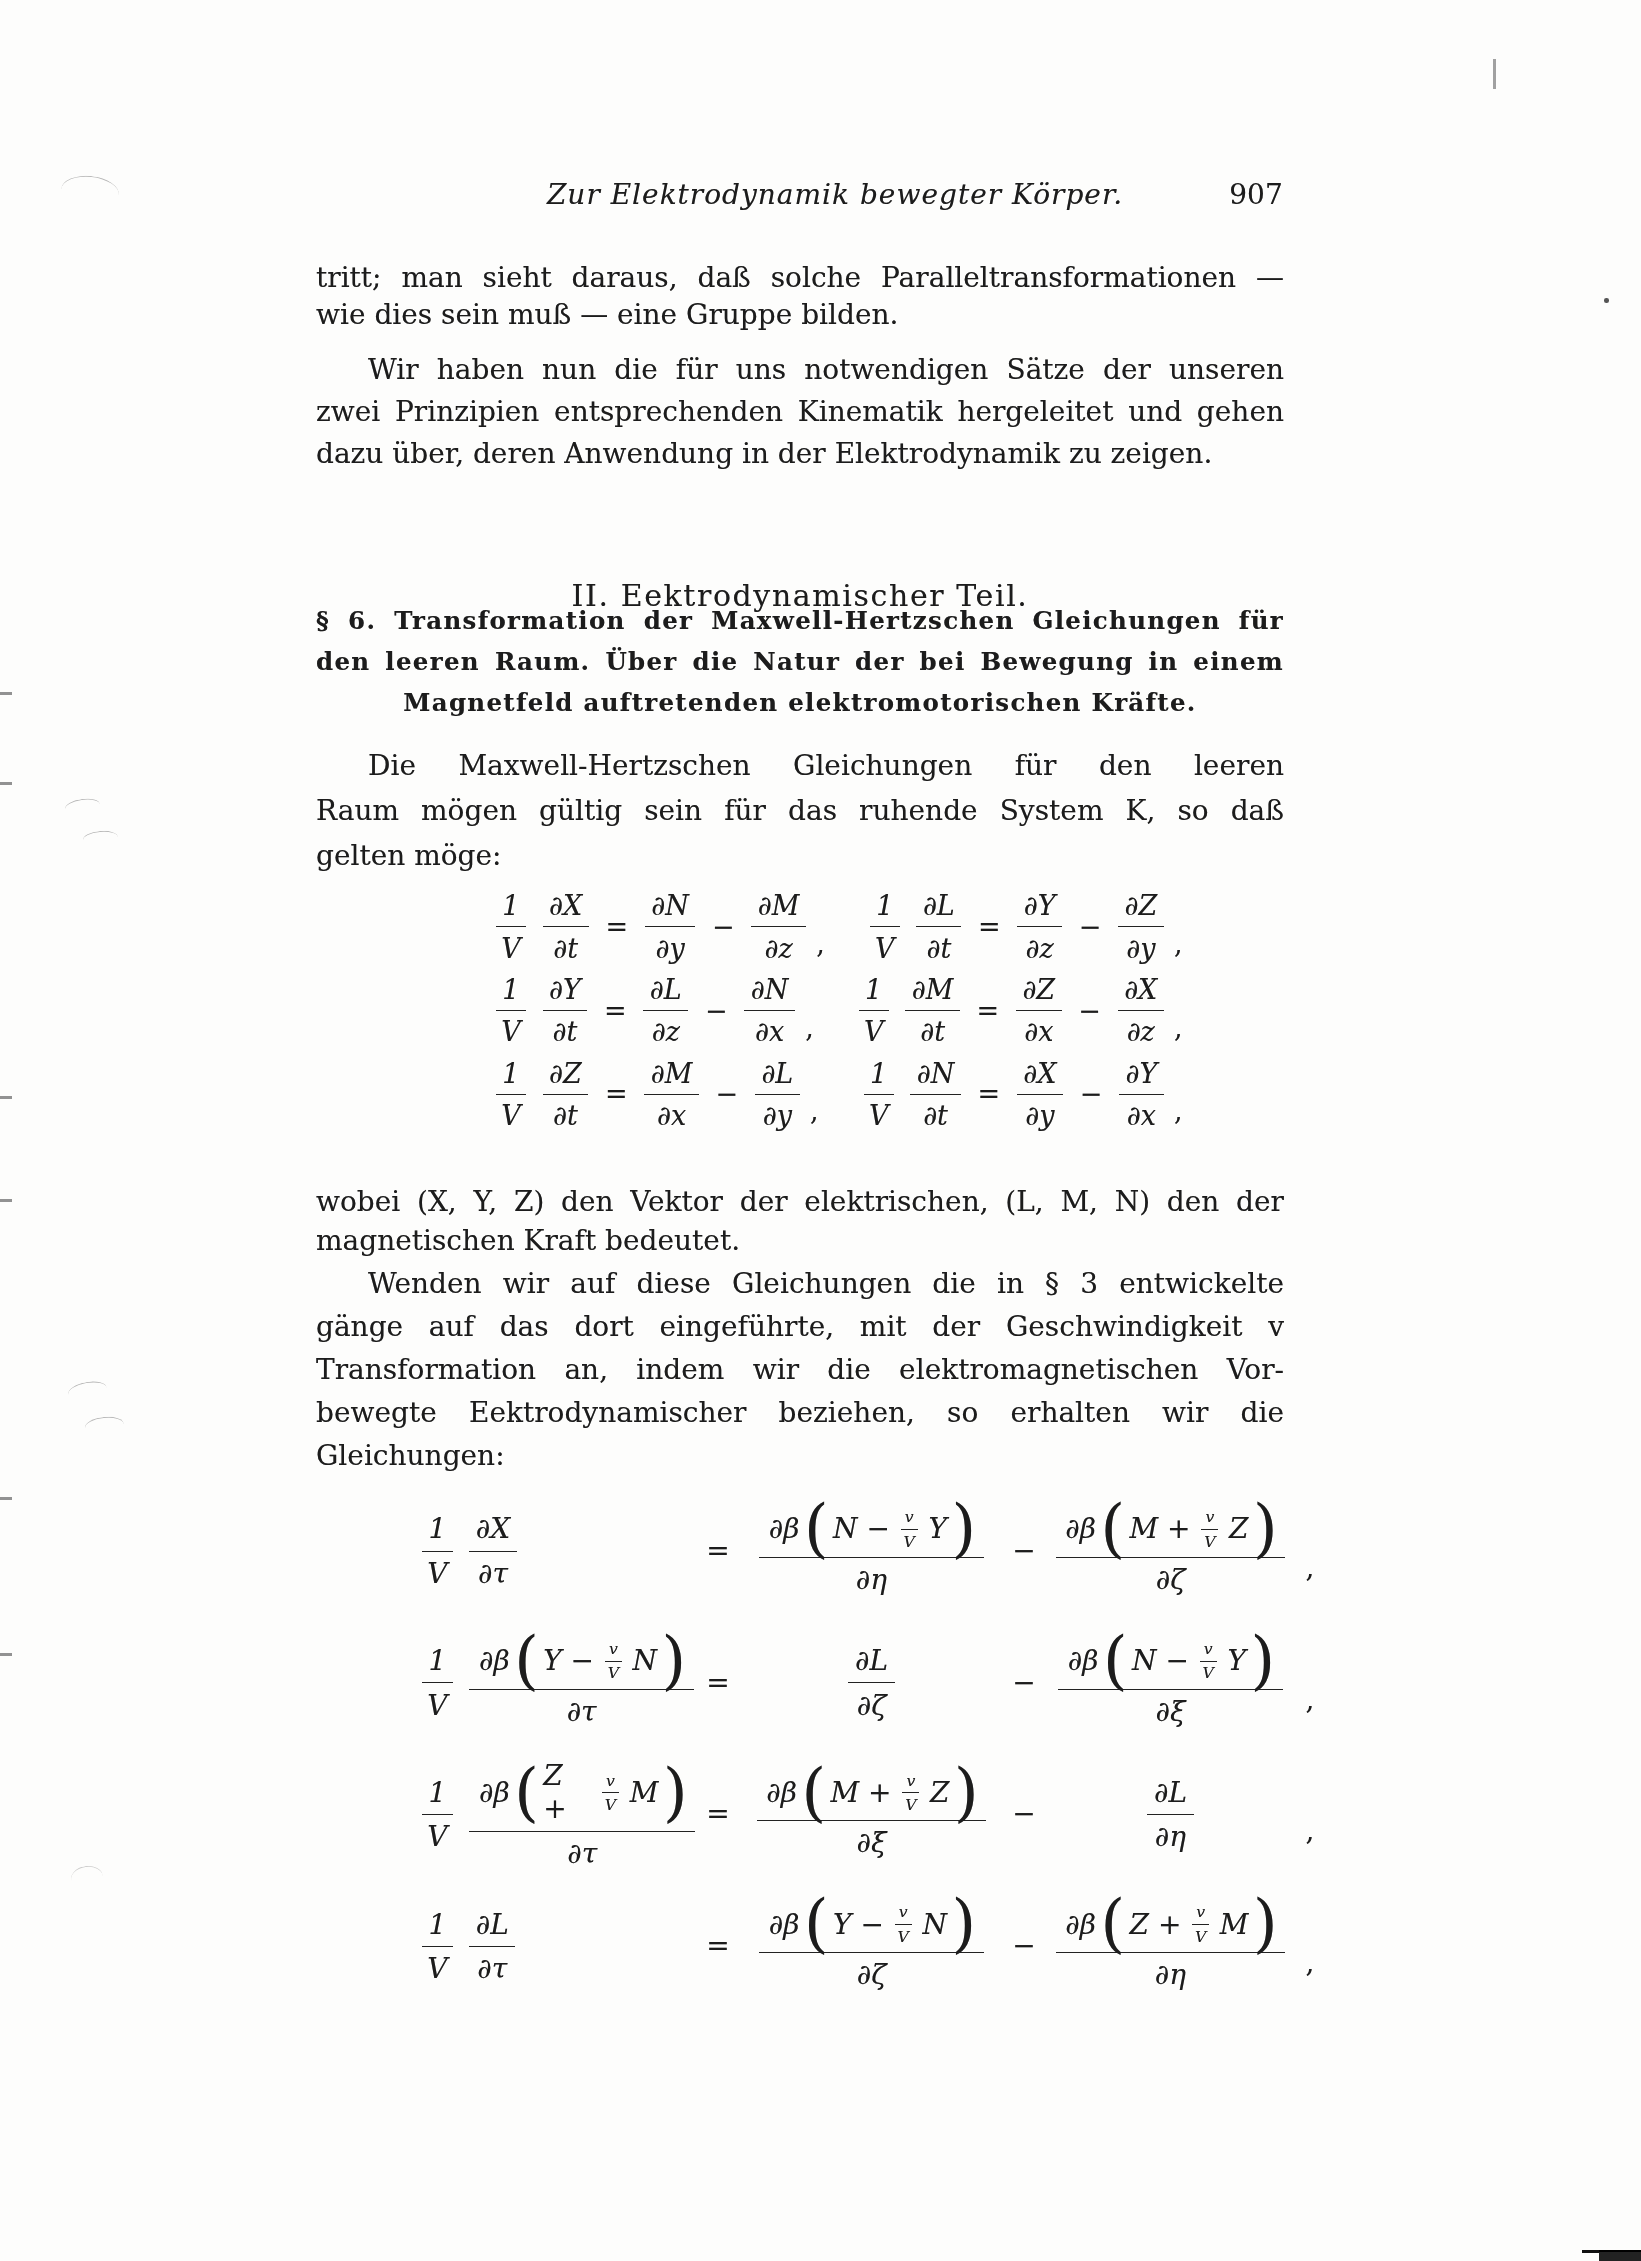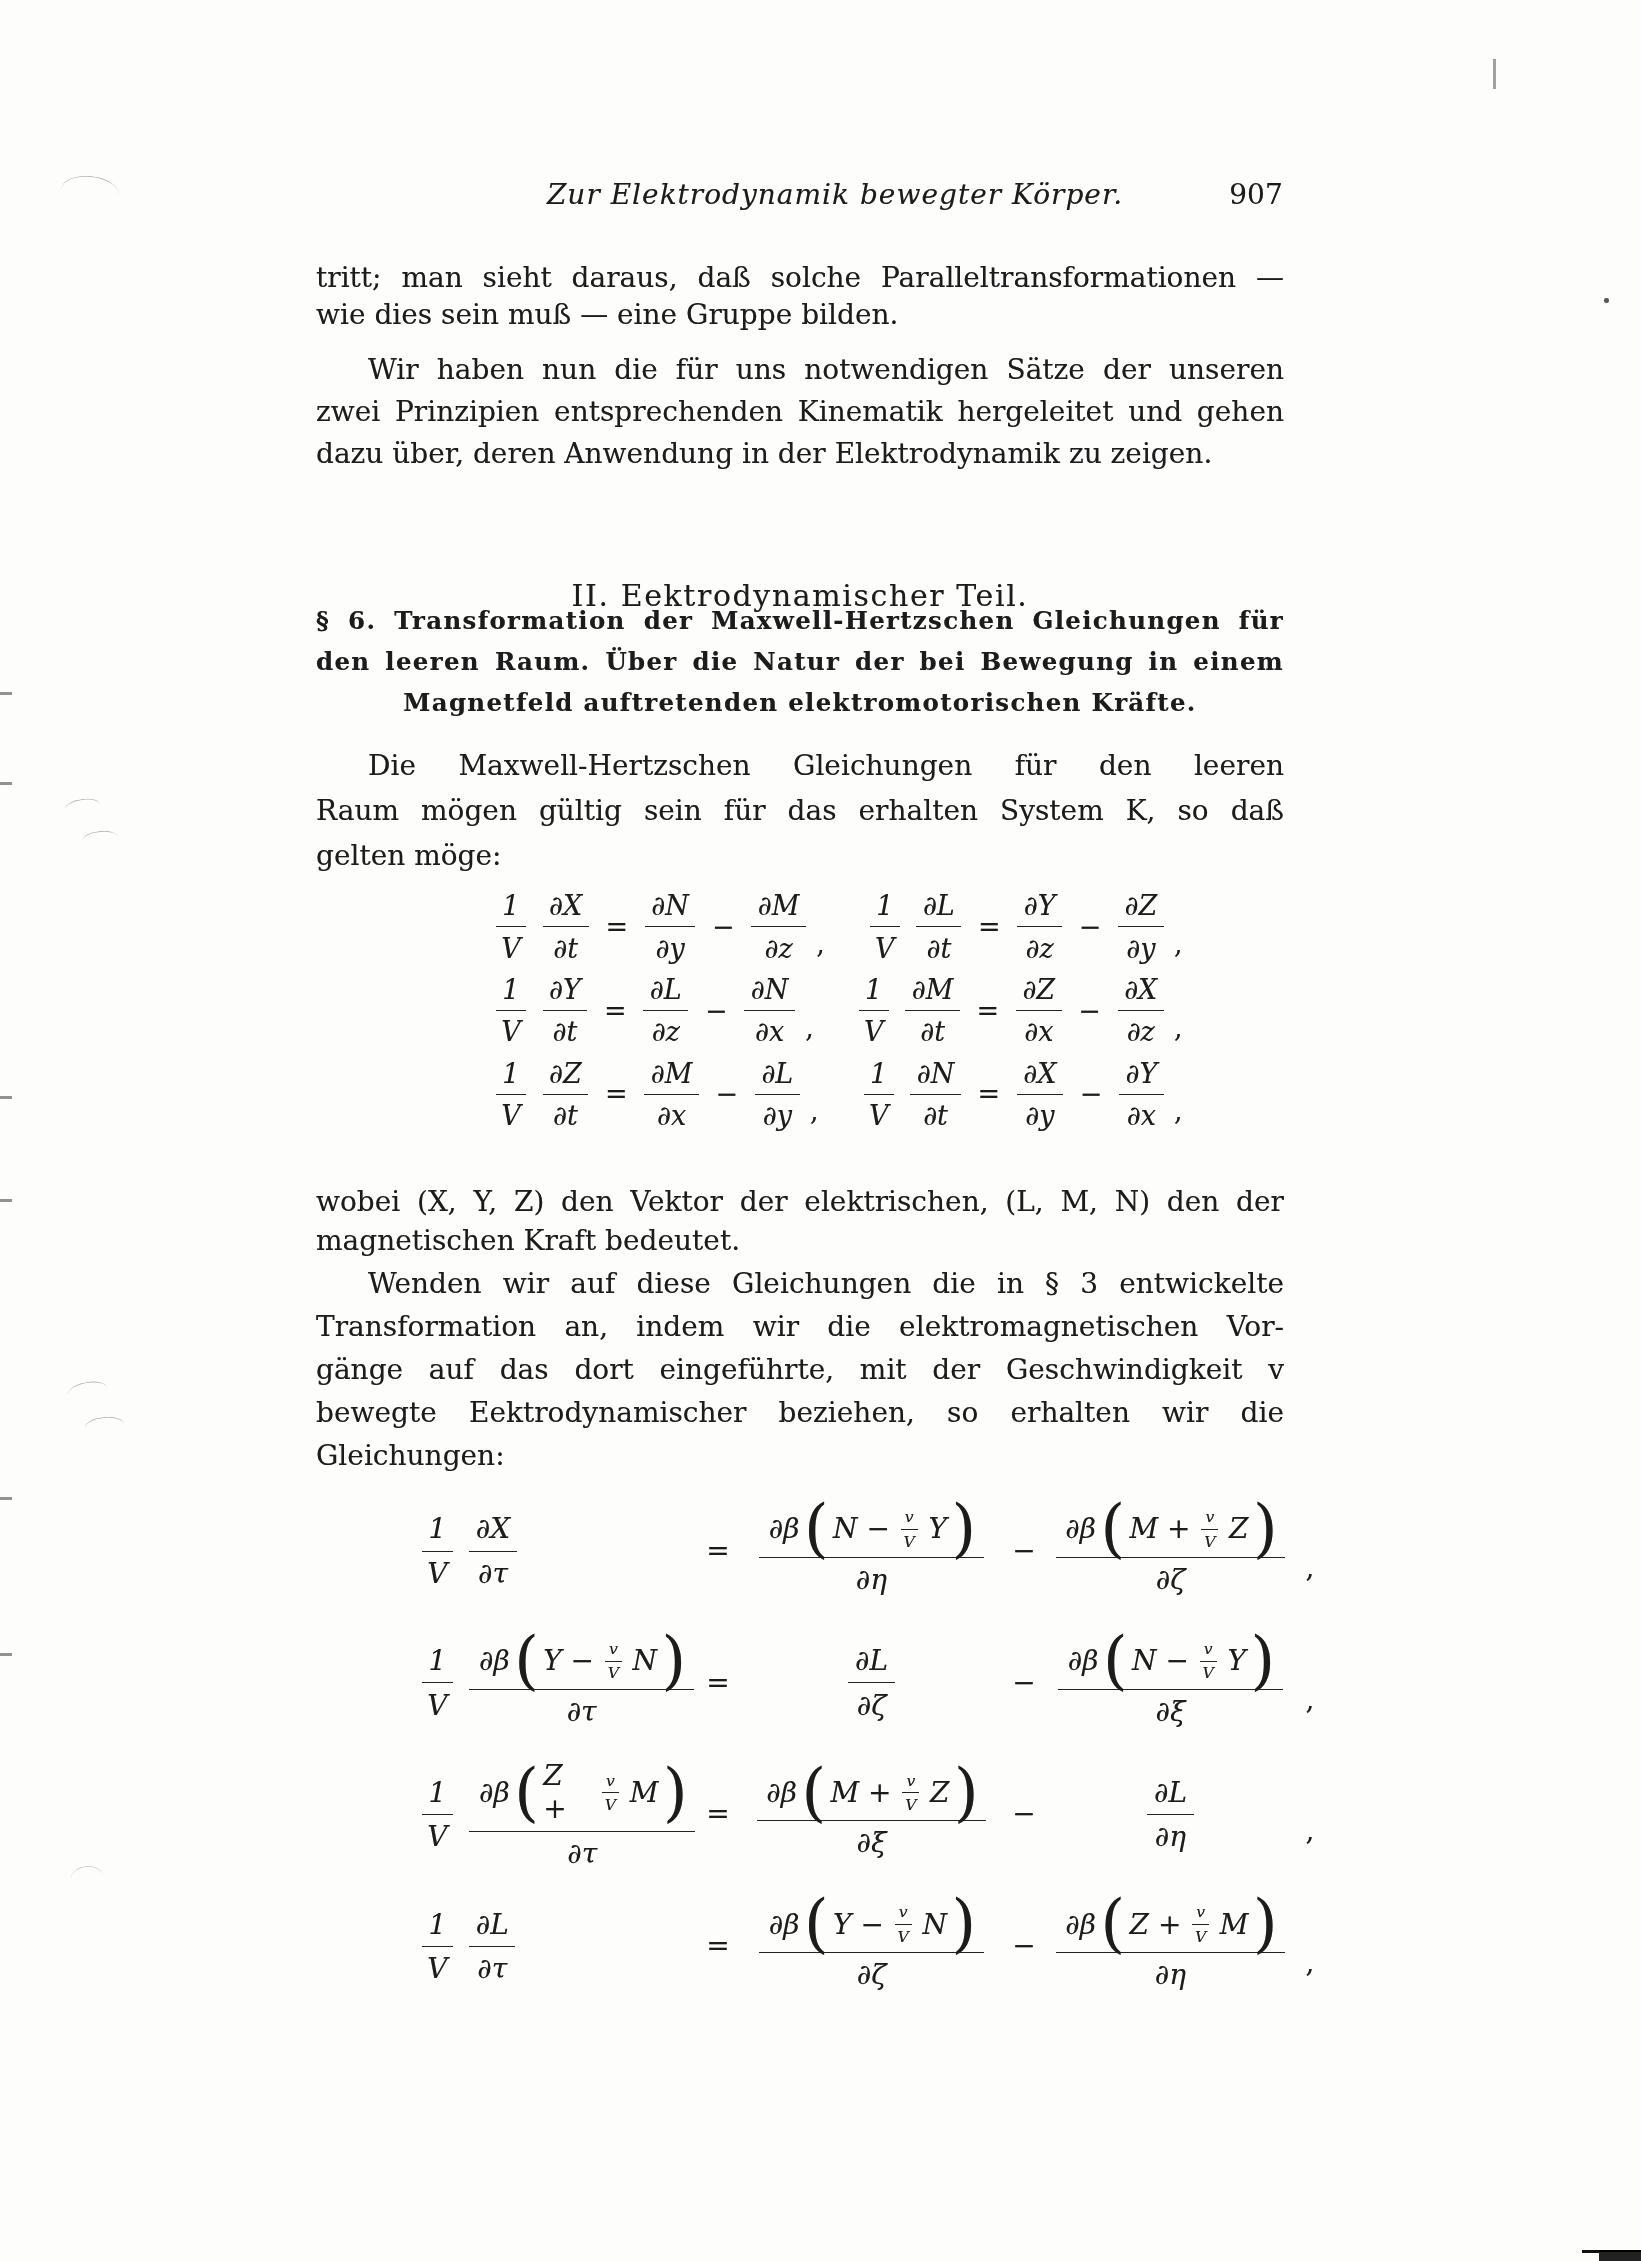--- a/index.html
+++ b/index.html
@@ -70,21 +70,21 @@
   <h2 class="sec">II. Eektrodynamischer Teil.</h2>
 
   <div class="tb sub" style="top:600px;line-height:41px;">
     <div class="ln">§ 6. Transformation der Maxwell-Hertzschen Gleichungen für</div>
     <div class="ln">den leeren Raum. Über die Natur der bei Bewegung in einem</div>
     <div class="ctr">Magnetfeld auftretenden elektromotorischen Kräfte.</div>
   </div>
 
   <div class="tb" style="top:743px;line-height:45px;">
     <div class="ln ind">Die Maxwell-Hertzschen Gleichungen für den leeren</div>
-    <div class="ln">Raum mögen gültig sein für das erhalten System K, so daß</div>
+    <div class="ln">Raum mögen gültig sein für das ruhende System K, so daß</div>
     <div class="lnl">gelten möge:</div>
   </div>
 
   <div class="eqs" id="eq-maxwell" style="top:889px;">
       <div class="meq-row">
         <span class="meq-cell">
           <span class="frac">
             <span class="num">1</span>
             <span class="den">V</span>
           </span>
@@ -216,22 +216,22 @@
       </div>
     </div>
 
   <div class="tb" style="top:1182px;line-height:39px;">
     <div class="ln">wobei (X, Y, Z) den Vektor der elektrischen, (L, M, N) den der</div>
     <div class="lnl">magnetischen Kraft bedeutet.</div>
   </div>
 
   <div class="tb" style="top:1262px;line-height:43px;">
     <div class="ln ind">Wenden wir auf diese Gleichungen die in § 3 entwickelte</div>
+    <div class="ln">gänge auf das dort eingeführte, mit der Geschwindigkeit v</div>
     <div class="ln">Transformation an, indem wir die elektromagnetischen Vor-</div>
-    <div class="ln">gänge auf das dort eingeführte, mit der Geschwindigkeit v</div>
     <div class="ln">bewegte Eektrodynamischer beziehen, so erhalten wir die</div>
     <div class="lnl">Gleichungen:</div>
   </div>
 
   <div class="eqs" id="eq-transformed" style="top:1495px;">
       <div class="xeq-row">
         <span class="xeq-lhs">
           <span class="frac">
             <span class="num">1</span>
             <span class="den">V</span>

